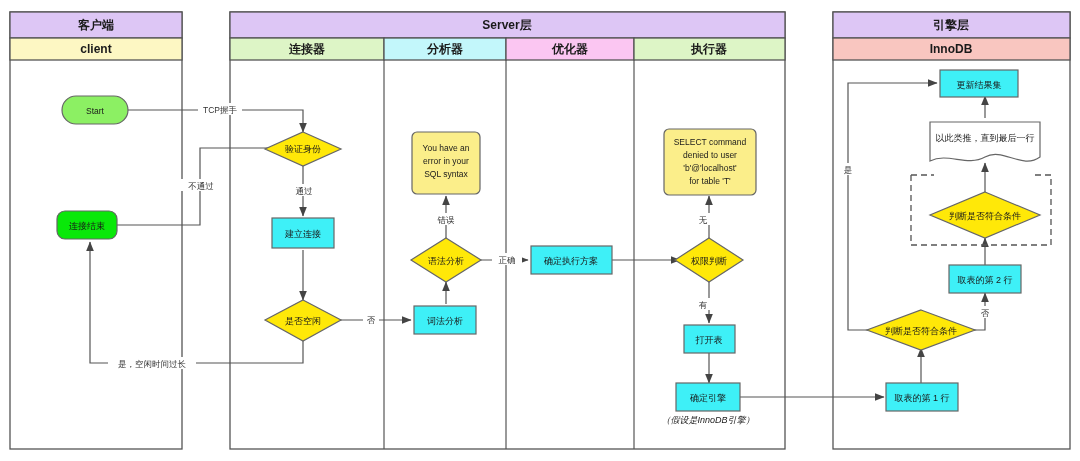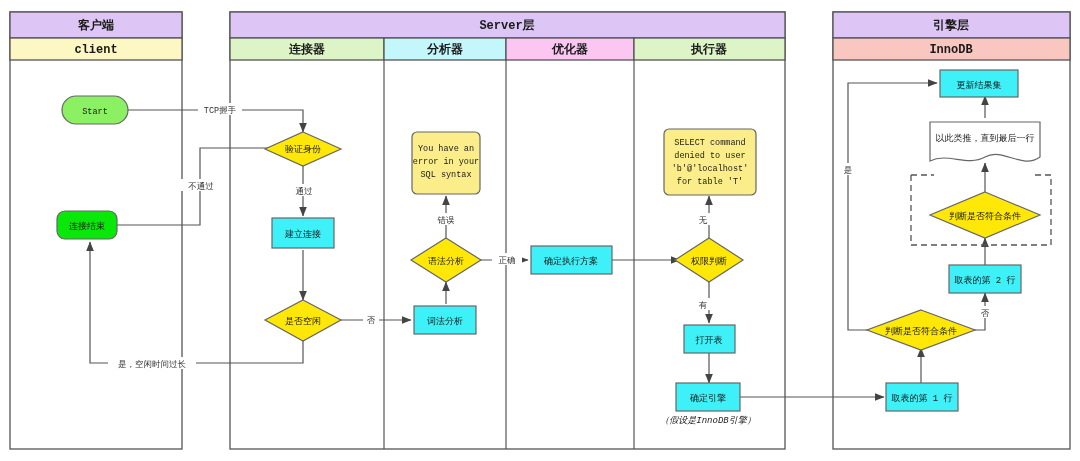--- a/index.html
+++ b/index.html
@@ -1,18 +1,18 @@
 <!DOCTYPE html>
 <html><head>
 <meta charset="utf-8">
 <style>
   html,body{margin:0;padding:0;background:#ffffff;}
   body{width:1080px;height:461px;overflow:hidden;
        font-family:"Liberation Sans","DejaVu Sans",sans-serif;}
-  #stage{position:relative;width:1080px;height:461px;font-family:Liberation Mono, monospace;}
+  #stage{position:relative;width:1080px;height:461px;}
   svg#diagram{position:absolute;left:0;top:0;width:1080px;height:461px;}
   .lane-title, .col-title{font-size:12px;font-weight:bold;fill:#1a1a1a;}
   .node-label{font-size:9px;fill:#1a1a1a;}
   .node-label-en{font-size:8.5px;fill:#1a1a1a;}
   .edge-label{font-size:8.5px;fill:#333333;}
   .note-label{font-size:9px;font-style:italic;fill:#1a1a1a;}
   .ln{stroke:#555555;stroke-width:1.2;fill:none;}
   .ln-dash{stroke:#555555;stroke-width:1.3;fill:none;stroke-dasharray:6 4;}
   .shape{stroke:#666666;stroke-width:1.2;}
   .lanebox{fill:#ffffff;stroke:#555555;stroke-width:1.3;}

